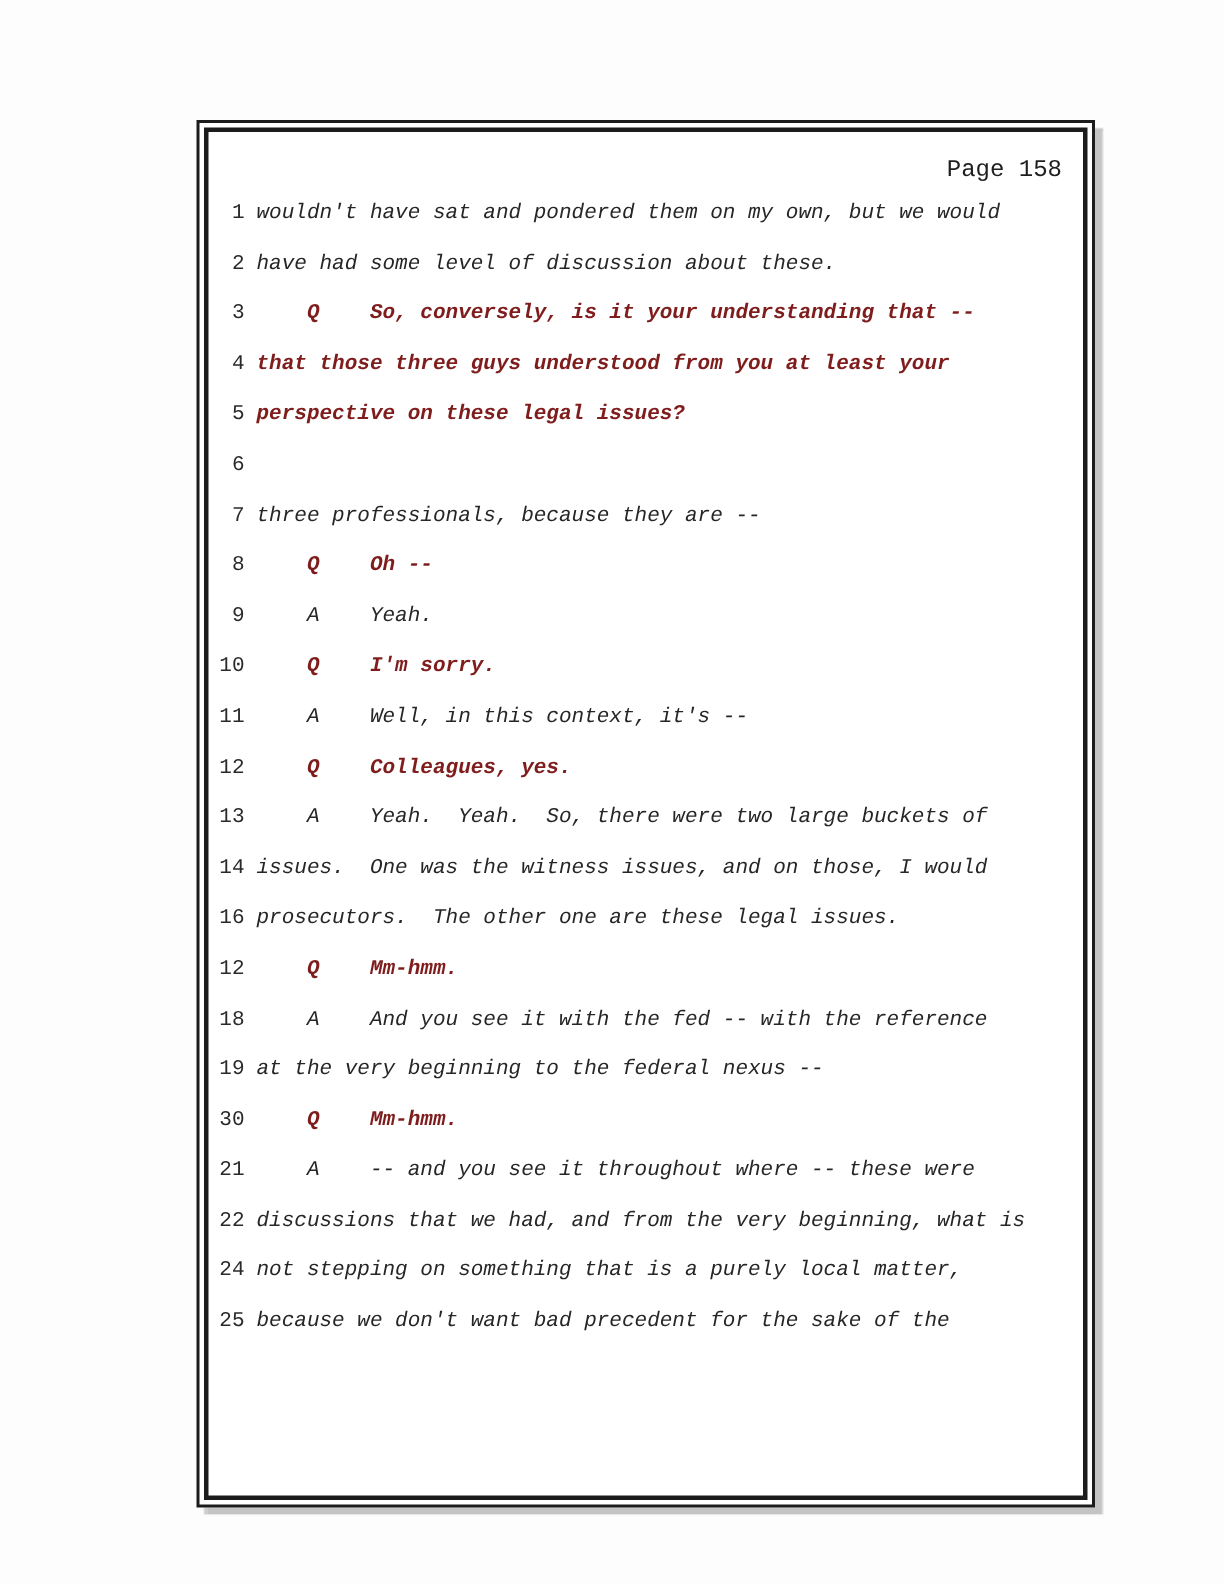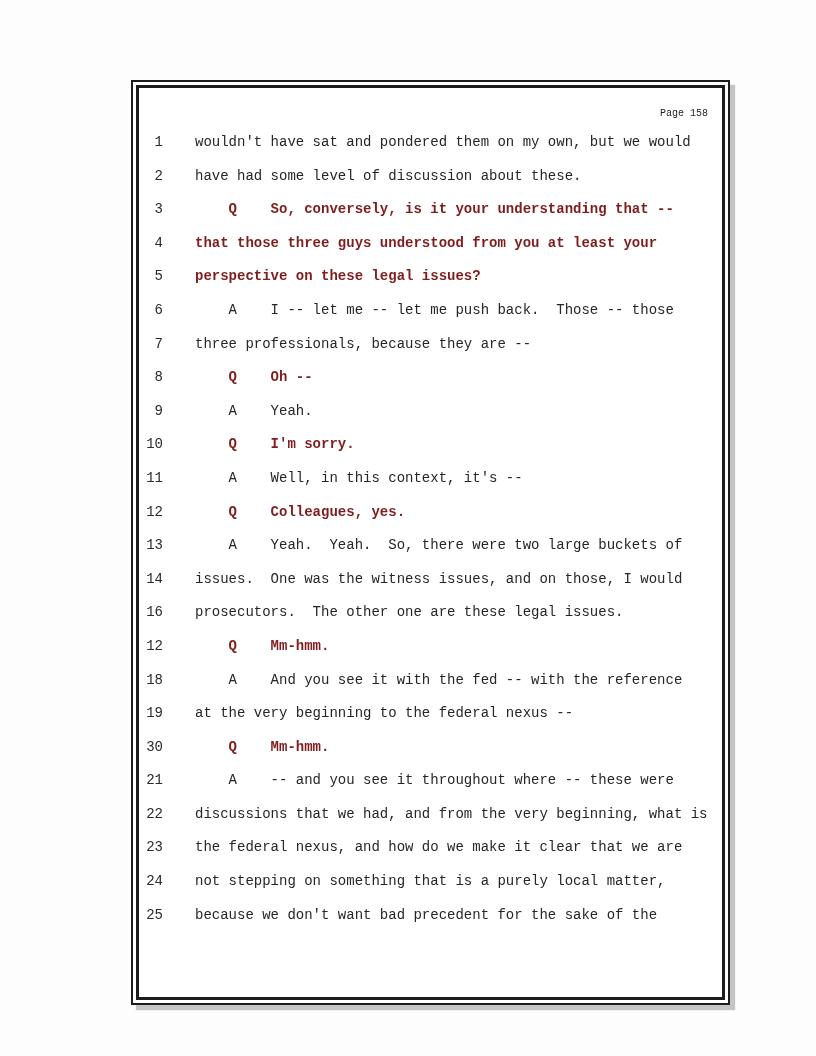--- a/index.html
+++ b/index.html
@@ -33,21 +33,21 @@
     width: 100%;
     height: 100%;
     box-sizing: border-box;
     border: 3px solid #1c1c1c;
     background: #ffffff;
   }
   .page-header {
     position: absolute;
     top: 17px;
     right: 14px;
-    font-size: 10px;
+    font-size: 16px;
     line-height: 17px;
     color: #1e1e1e;
     white-space: pre;
   }
   .lines {
     position: absolute;
     top: 46px;
     left: 0;
     right: 0;
   }
@@ -57,23 +57,24 @@
     line-height: 17px;
     font-size: 14px;
   }
   .num {
     width: 24px;
     text-align: right;
     flex: none;
     color: #2a2a2a;
   }
   .text {
-    margin-left: 32px;
+    margin-left: 8px;
     white-space: pre;
     color: #262626;
+    font-style: italic;
   }
   .text.bold {
     font-weight: bold;
     color: #7f1d1d;
   }
 </style>
 </head>
 <body>
 
 <div class="page">
@@ -96,21 +97,20 @@
           <div class="line">
             <span class="num">4</span>
             <span class="text bold">that those three guys understood from you at least your</span>
           </div>
           <div class="line">
             <span class="num">5</span>
             <span class="text bold">perspective on these legal issues?</span>
           </div>
           <div class="line">
             <span class="num">6</span>
-            <span class="text">    A    I -- let me -- let me push back.  Those -- those</span>
           </div>
           <div class="line">
             <span class="num">7</span>
             <span class="text">three professionals, because they are --</span>
           </div>
           <div class="line">
             <span class="num">8</span>
             <span class="text bold">    Q    Oh --</span>
           </div>
           <div class="line">
@@ -159,24 +159,20 @@
           </div>
           <div class="line">
             <span class="num">21</span>
             <span class="text">    A    -- and you see it throughout where -- these were</span>
           </div>
           <div class="line">
             <span class="num">22</span>
             <span class="text">discussions that we had, and from the very beginning, what is</span>
           </div>
           <div class="line">
-            <span class="num">23</span>
-            <span class="text">the federal nexus, and how do we make it clear that we are</span>
-          </div>
-          <div class="line">
             <span class="num">24</span>
             <span class="text">not stepping on something that is a purely local matter,</span>
           </div>
           <div class="line">
             <span class="num">25</span>
             <span class="text">because we don't want bad precedent for the sake of the</span>
           </div>
         </div>
     </div>
   </div>

